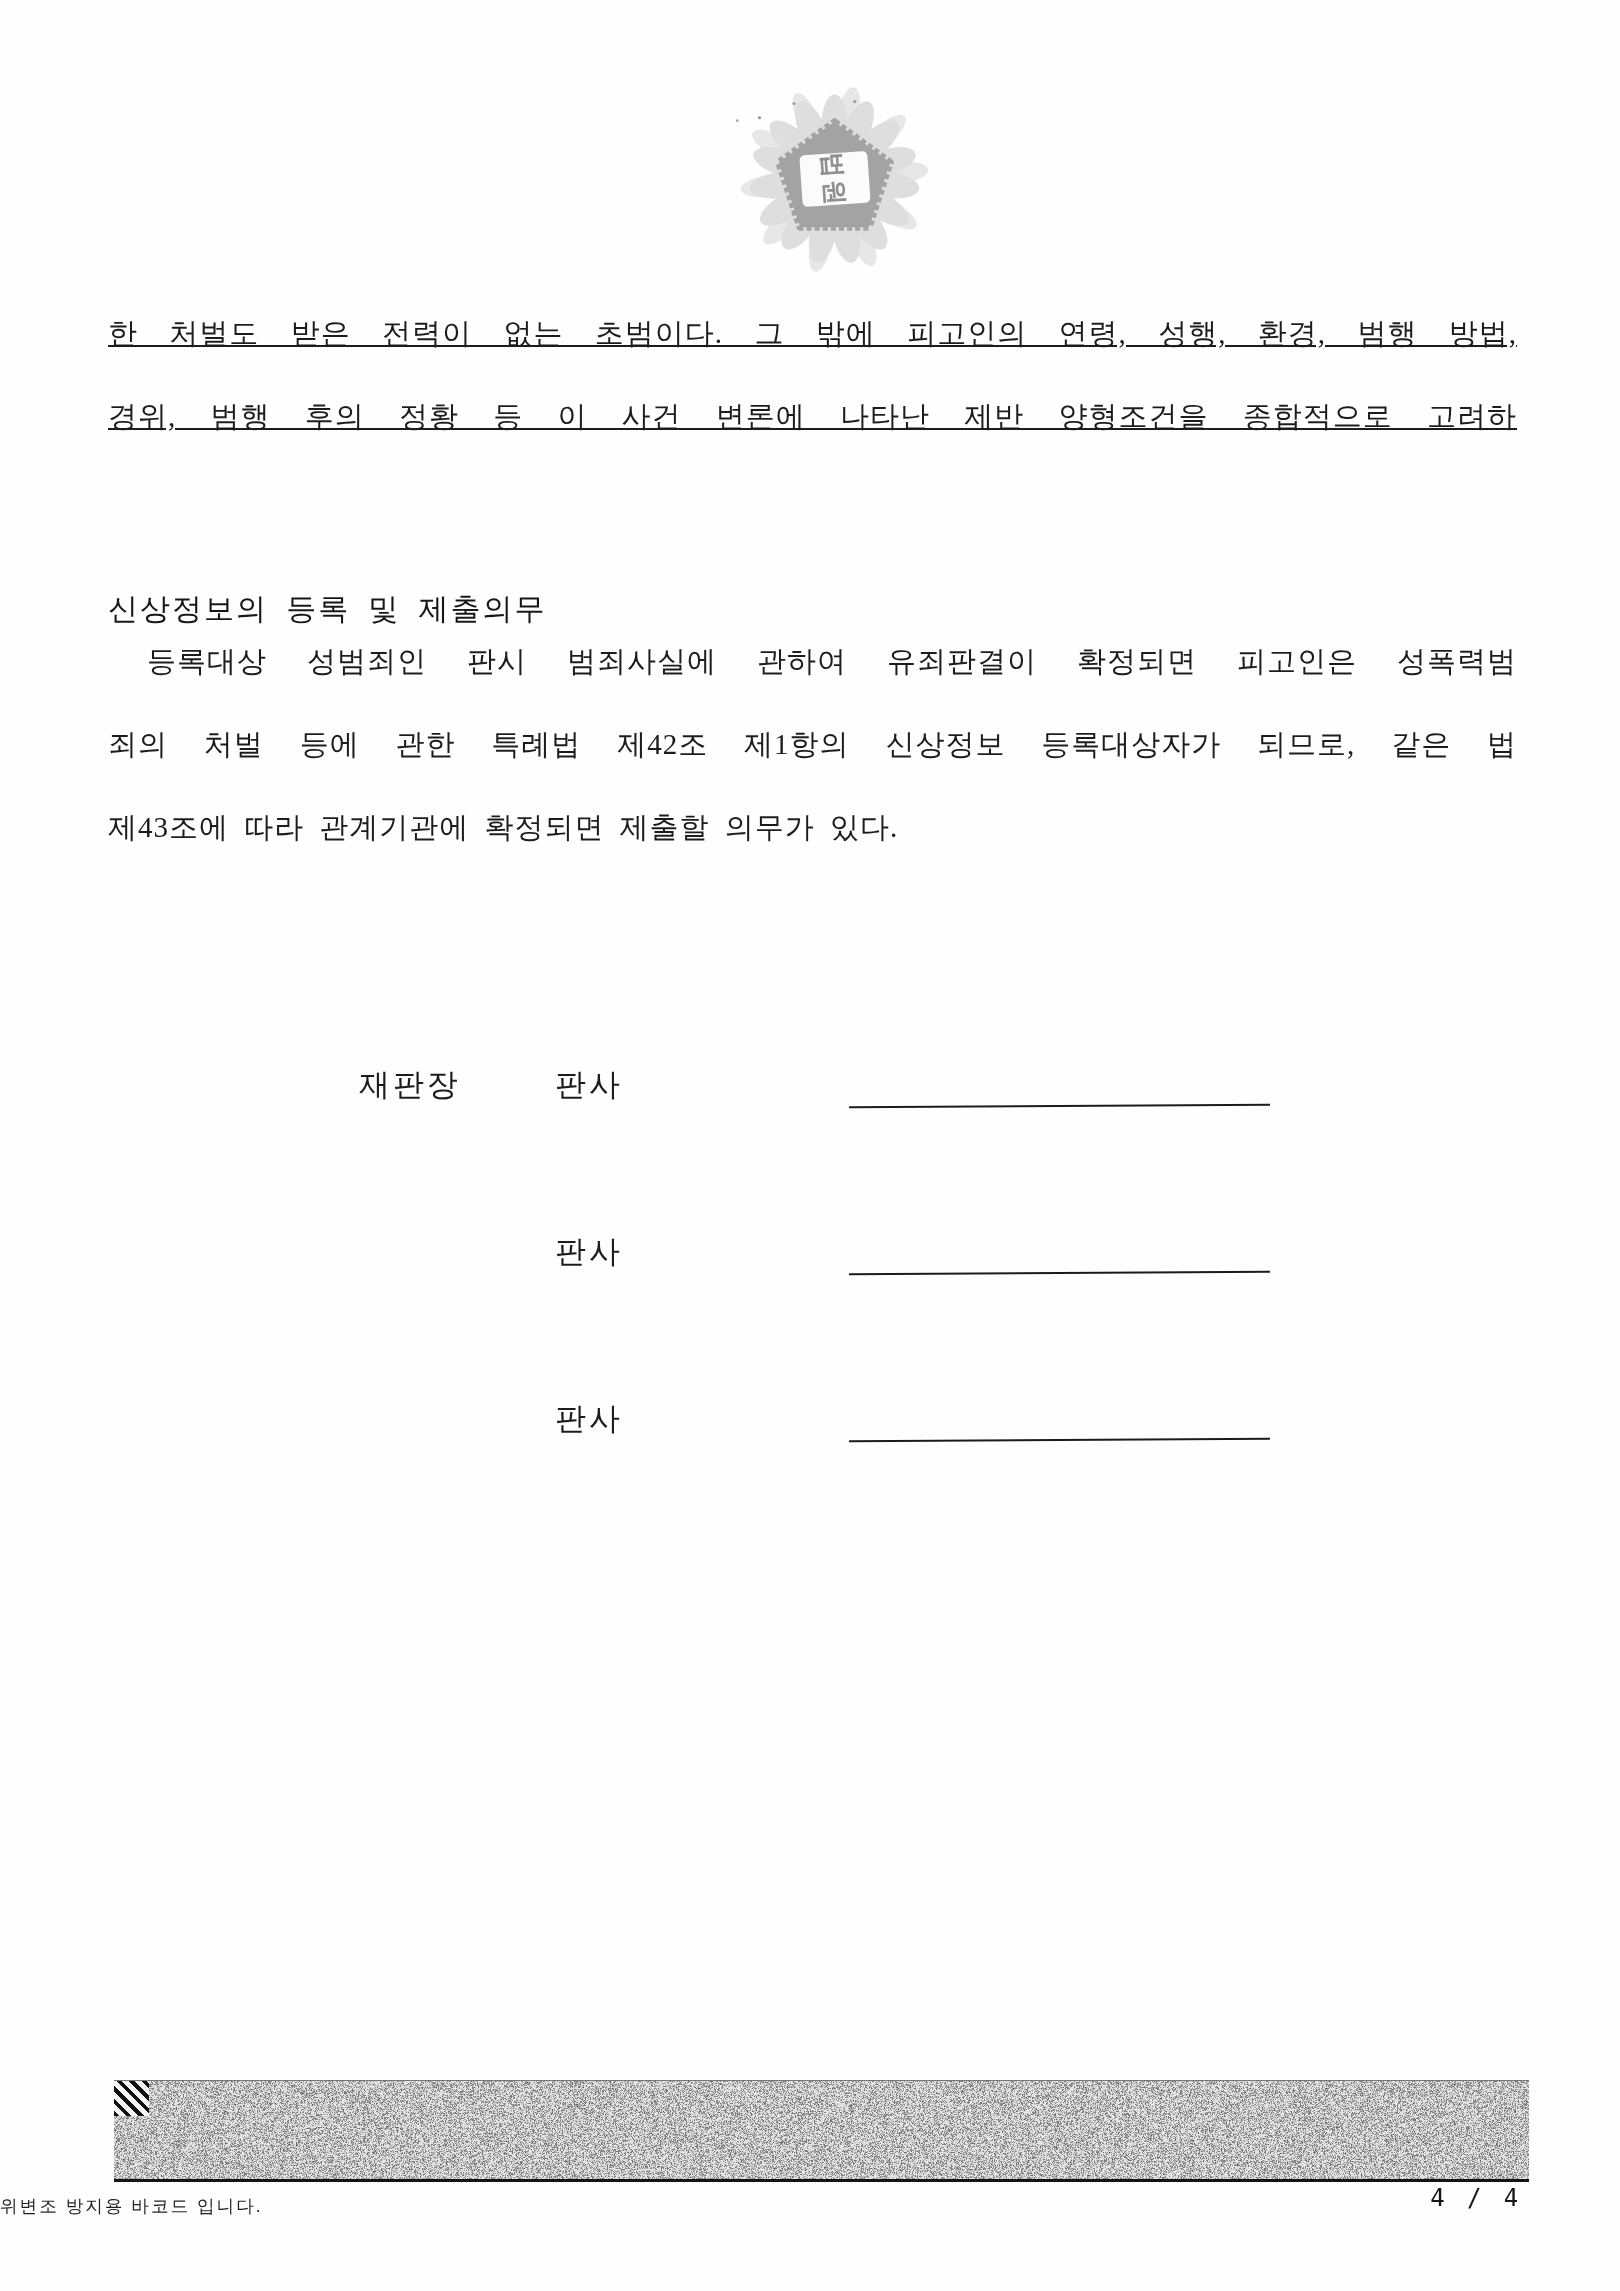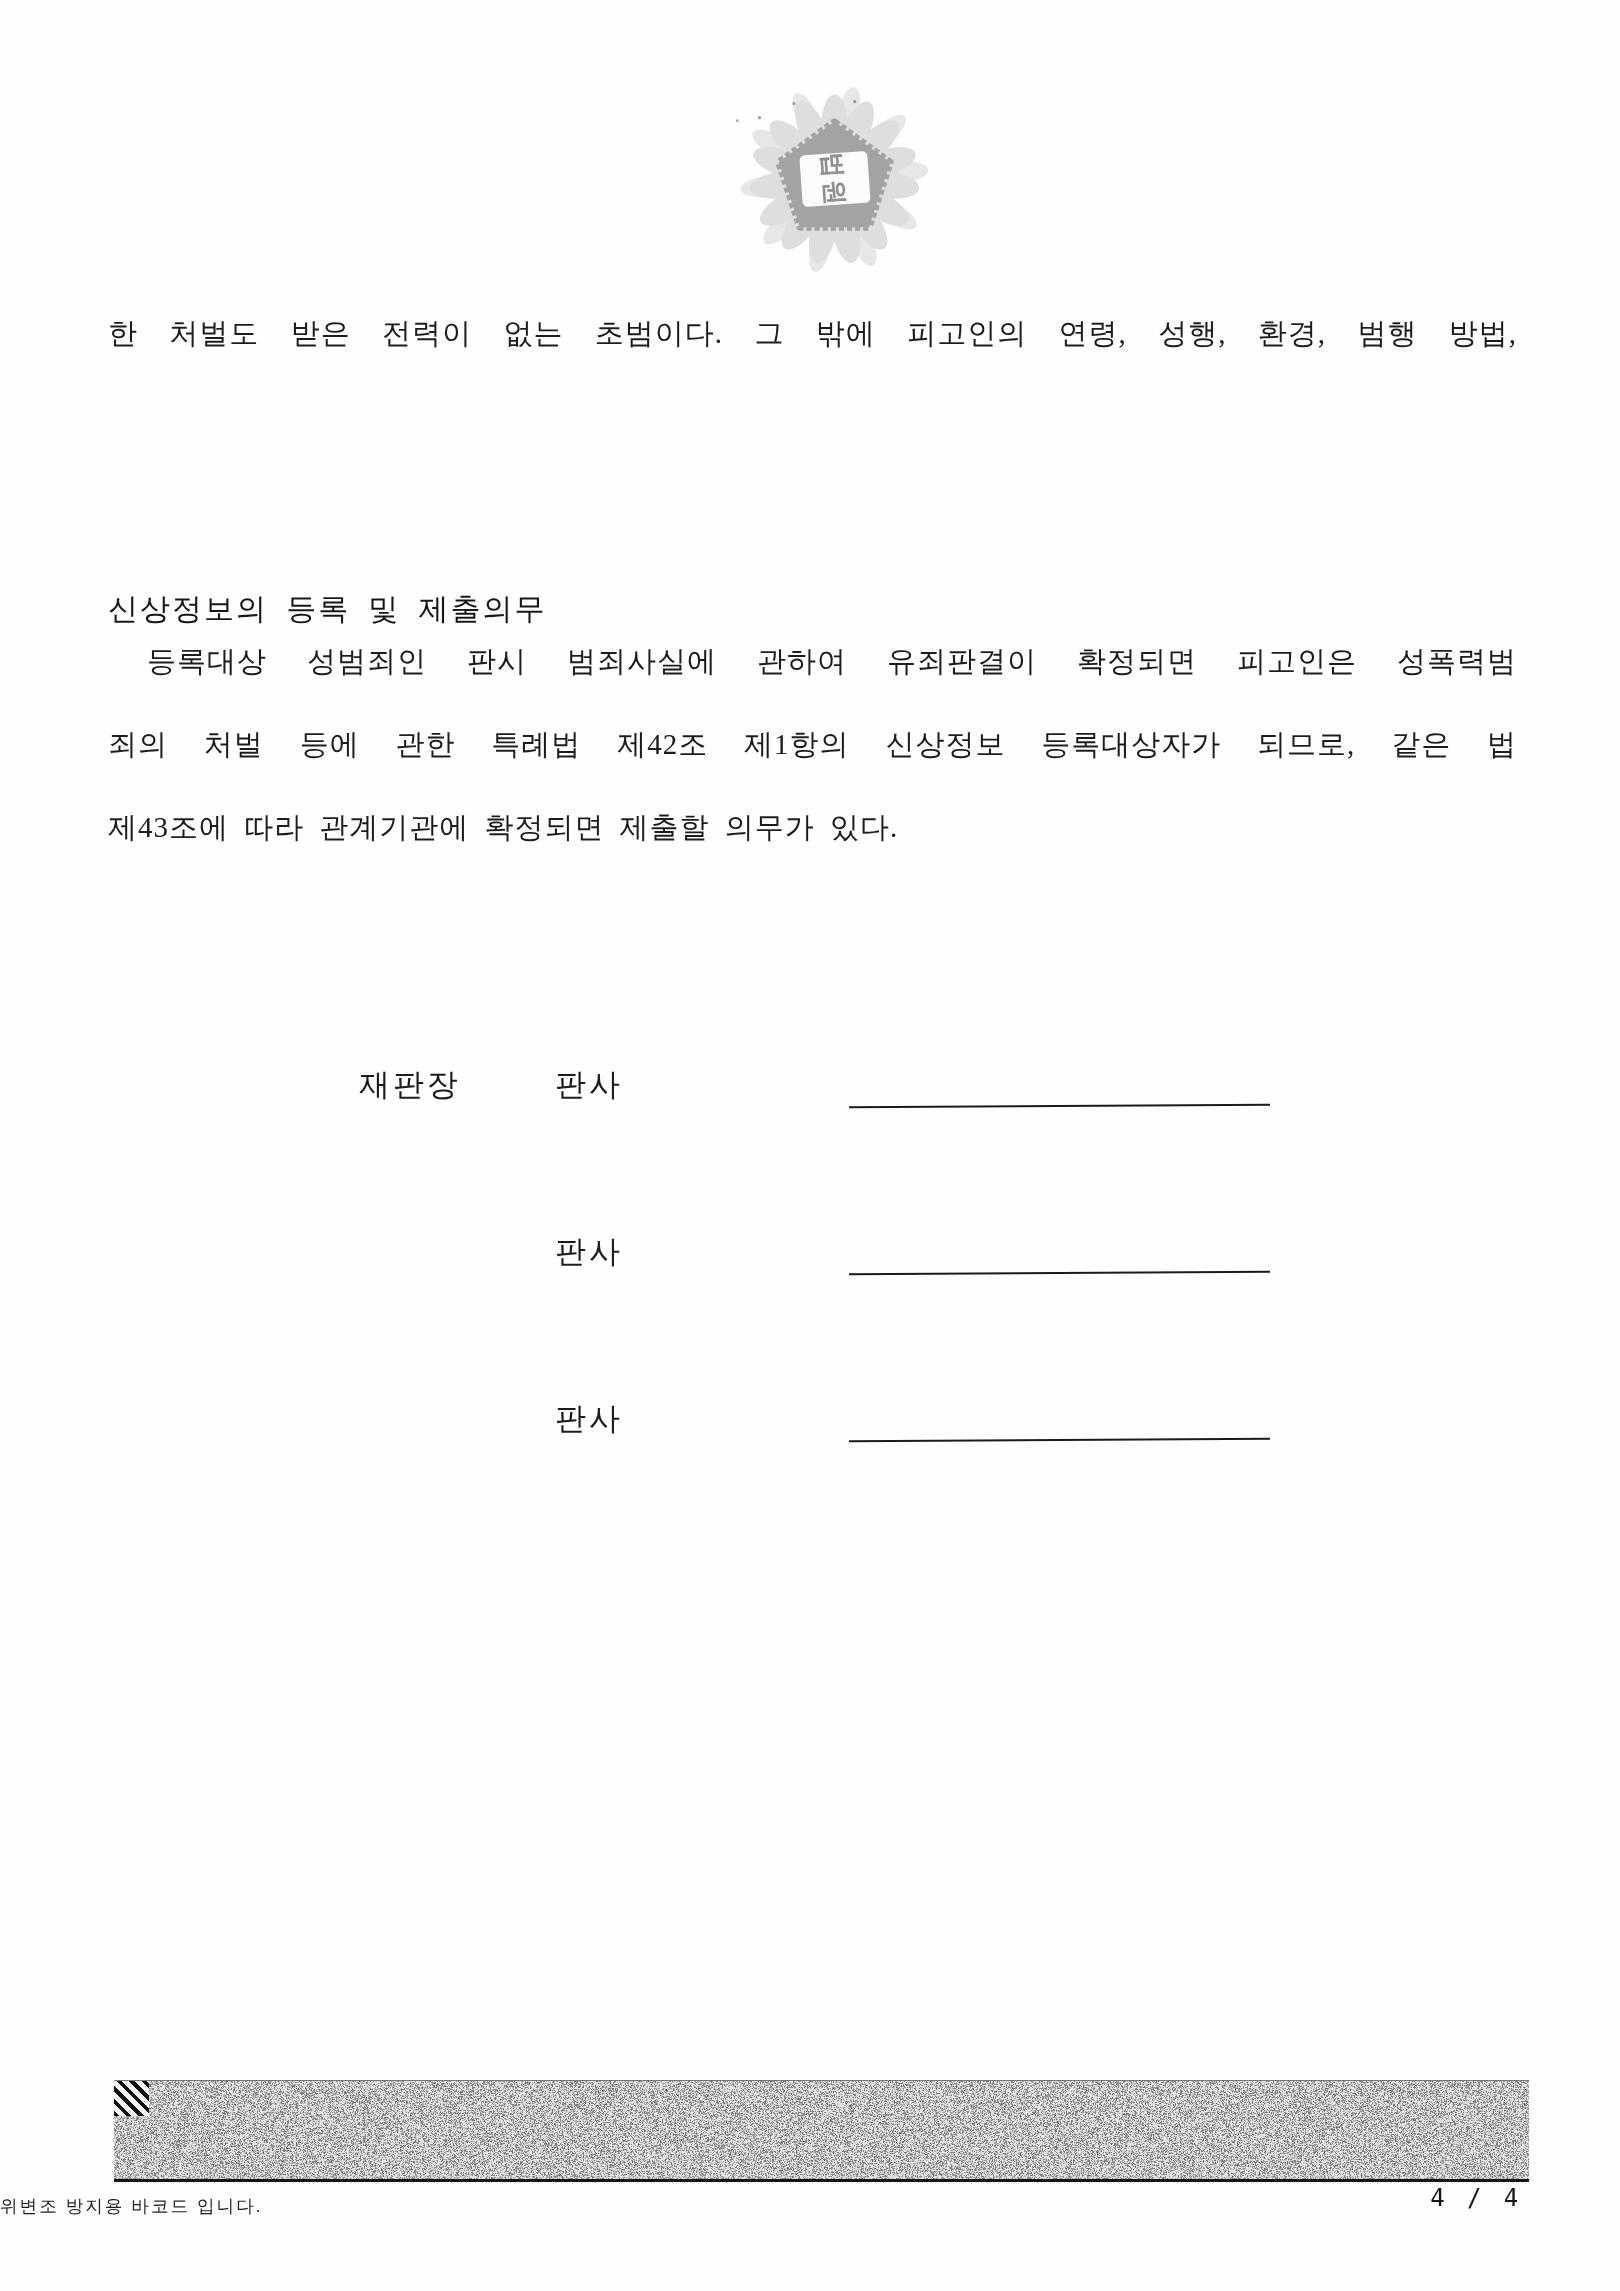--- a/index.html
+++ b/index.html
@@ -27,21 +27,21 @@
   
   .body-text {
     position: absolute;
     left: 108px;
     width: 1409px;
     font-size: 29px;
     letter-spacing: 1px;
     word-spacing: 6.9px;
     line-height: 83px;
   }
-  .para1 { top: 292px; }
+  .para1 { top: 292px; text-decoration: underline; }
   .para2 { top: 620px; }
   .line { height: 83px; white-space: nowrap; }
   .line.justify {
     white-space: normal;
     text-align: justify;
     text-align-last: justify;
   }
   .line.indent { padding-left: 39px; }
   .section-heading {
     position: absolute;
@@ -171,20 +171,21 @@
 
       <circle cx="36" cy="54" r="1.6" fill="#9a9a9a"></circle>
       <circle cx="14" cy="57" r="1.4" fill="#ababab"></circle>
       <circle cx="70" cy="40" r="1.5" fill="#9a9a9a"></circle>
       <circle cx="130" cy="38" r="1.6" fill="#9a9a9a"></circle>
     </svg>
   </div>
 
   <div class="body-text para1">
     <div class="line justify">한 처벌도 받은 전력이 없는 초범이다. 그 밖에 피고인의 연령, 성행, 환경, 범행 방법,</div>
+    <div class="line justify">경위, 범행 후의 정황 등 이 사건 변론에 나타난 제반 양형조건을 종합적으로 고려하</div>
   </div>
 
   <div class="section-heading">신상정보의 등록 및 제출의무</div>
 
   <div class="body-text para2">
     <div class="line justify indent">등록대상 성범죄인 판시 범죄사실에 관하여 유죄판결이 확정되면 피고인은 성폭력범</div>
     <div class="line justify">죄의 처벌 등에 관한 특례법 제42조 제1항의 신상정보 등록대상자가 되므로, 같은 법</div>
     <div class="line">제43조에 따라 관계기관에 확정되면 제출할 의무가 있다.</div>
   </div>
 

